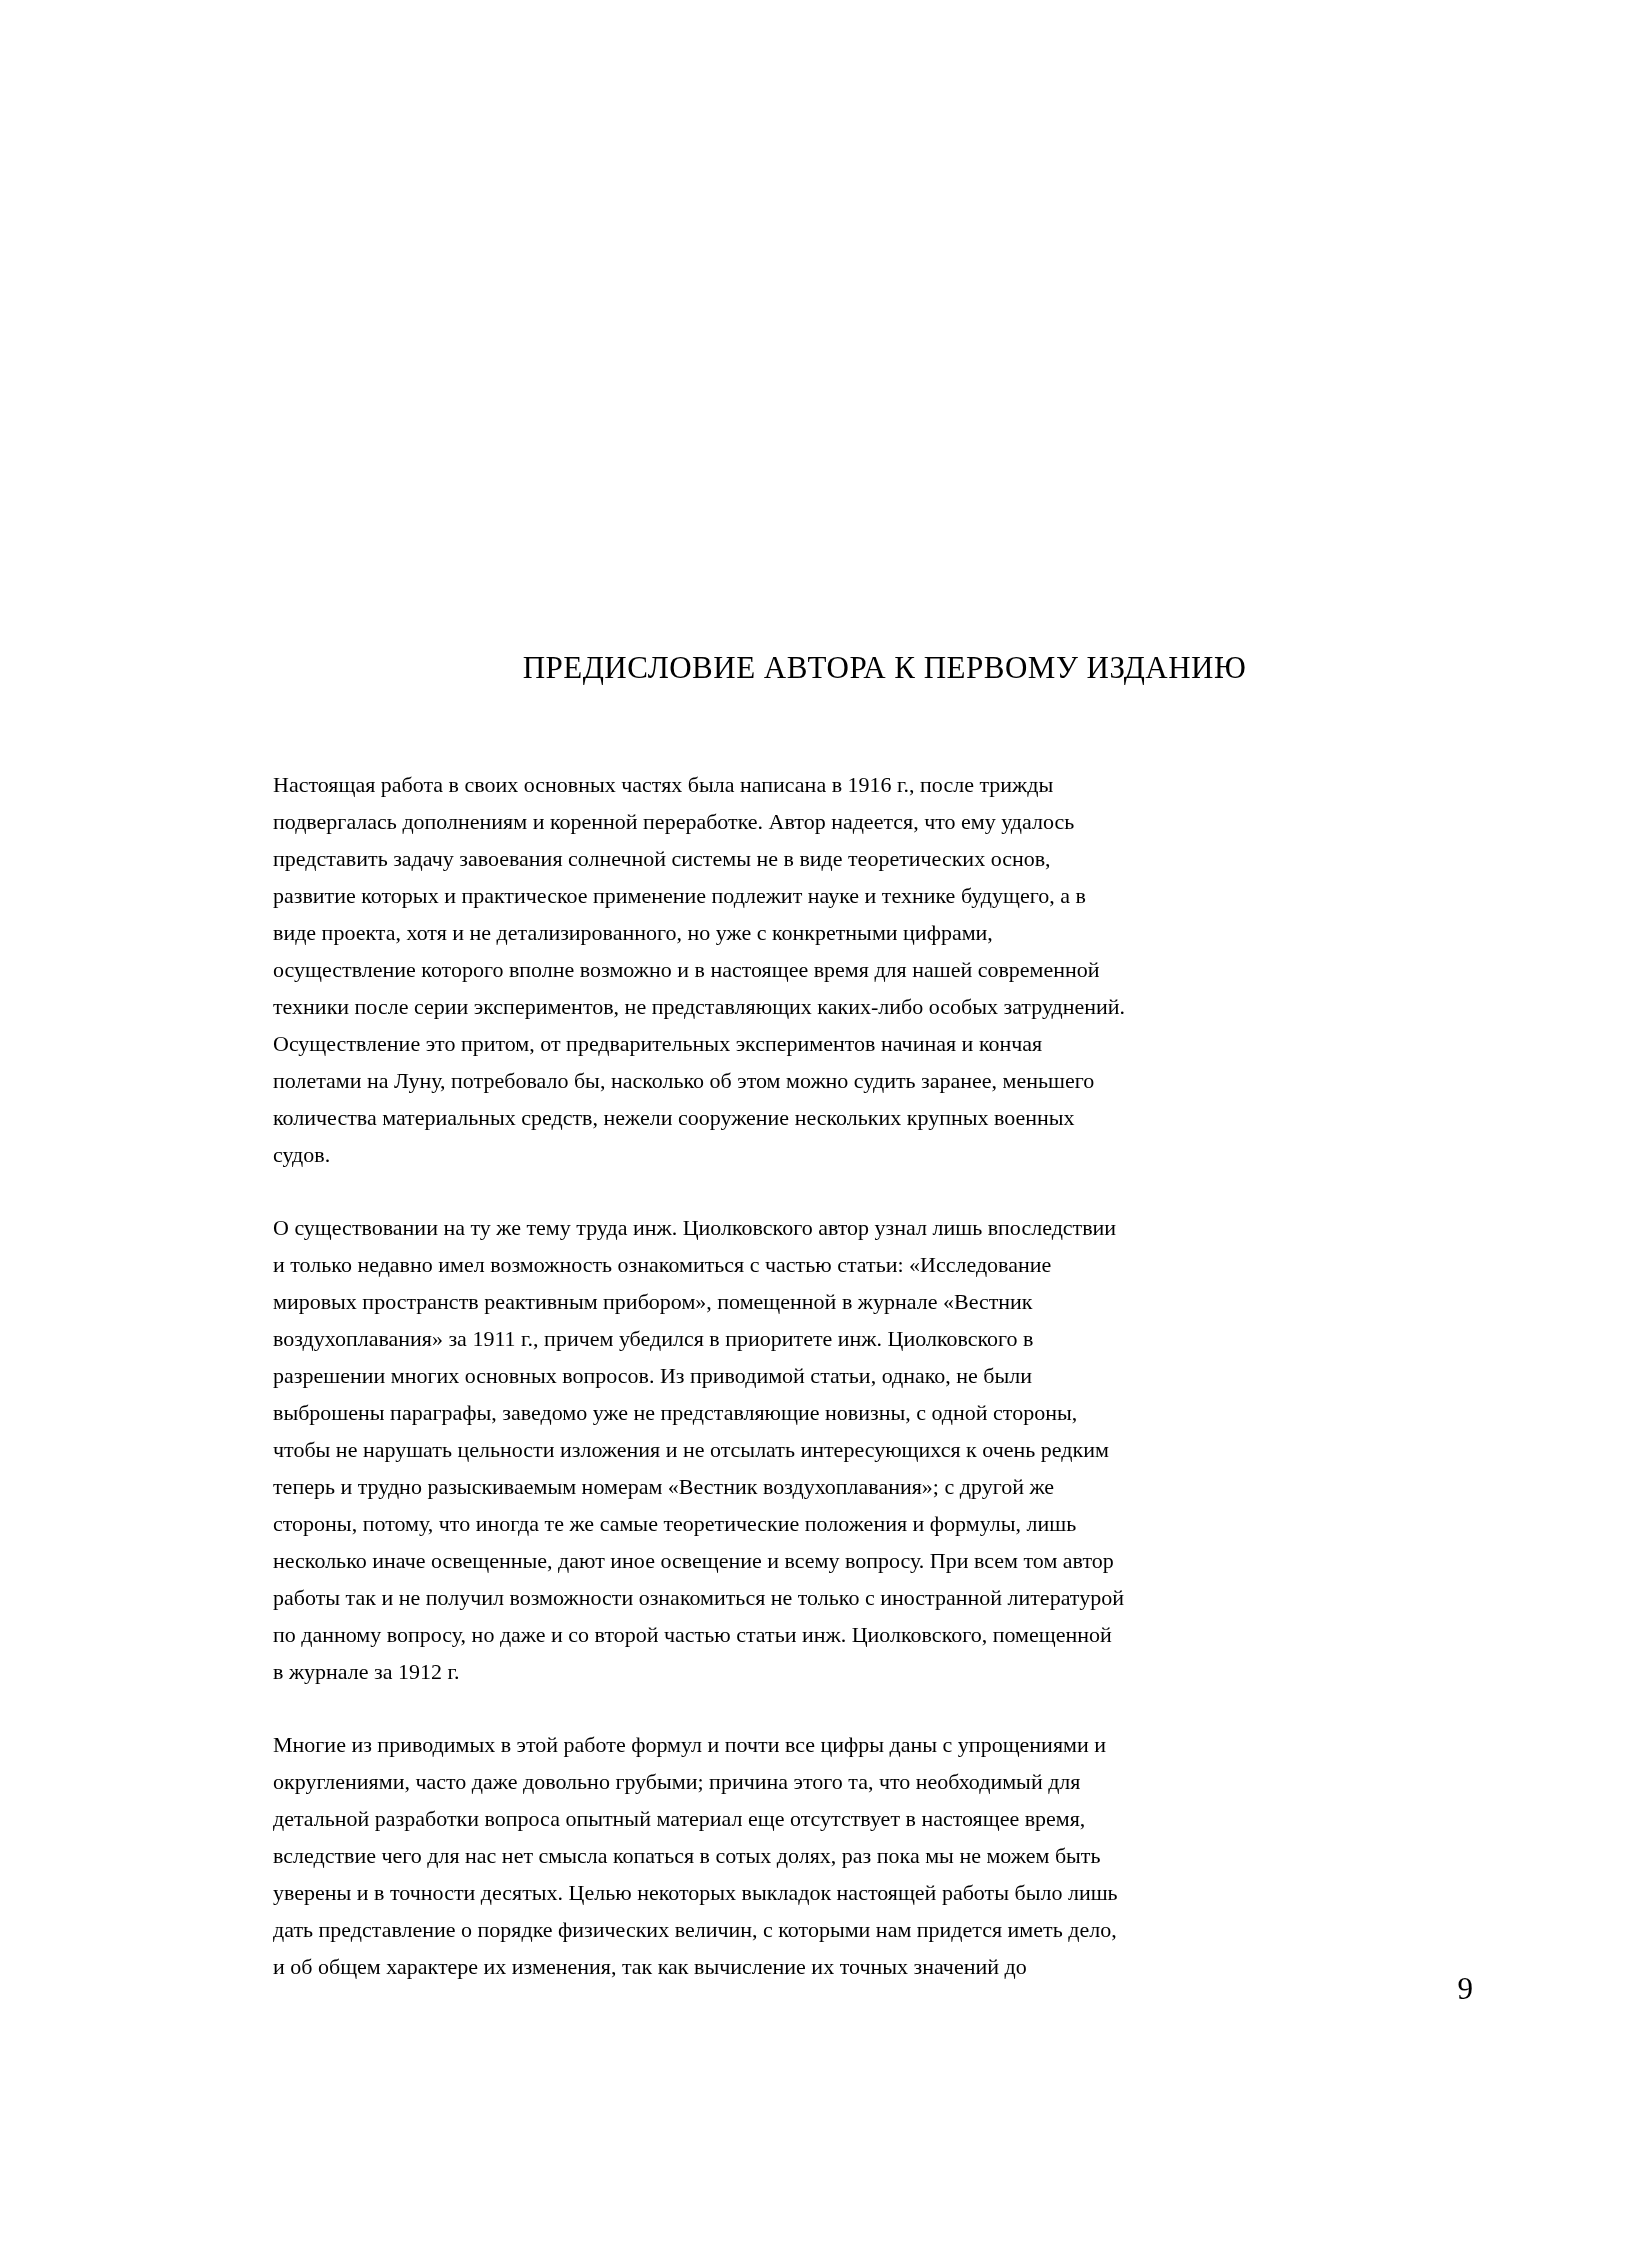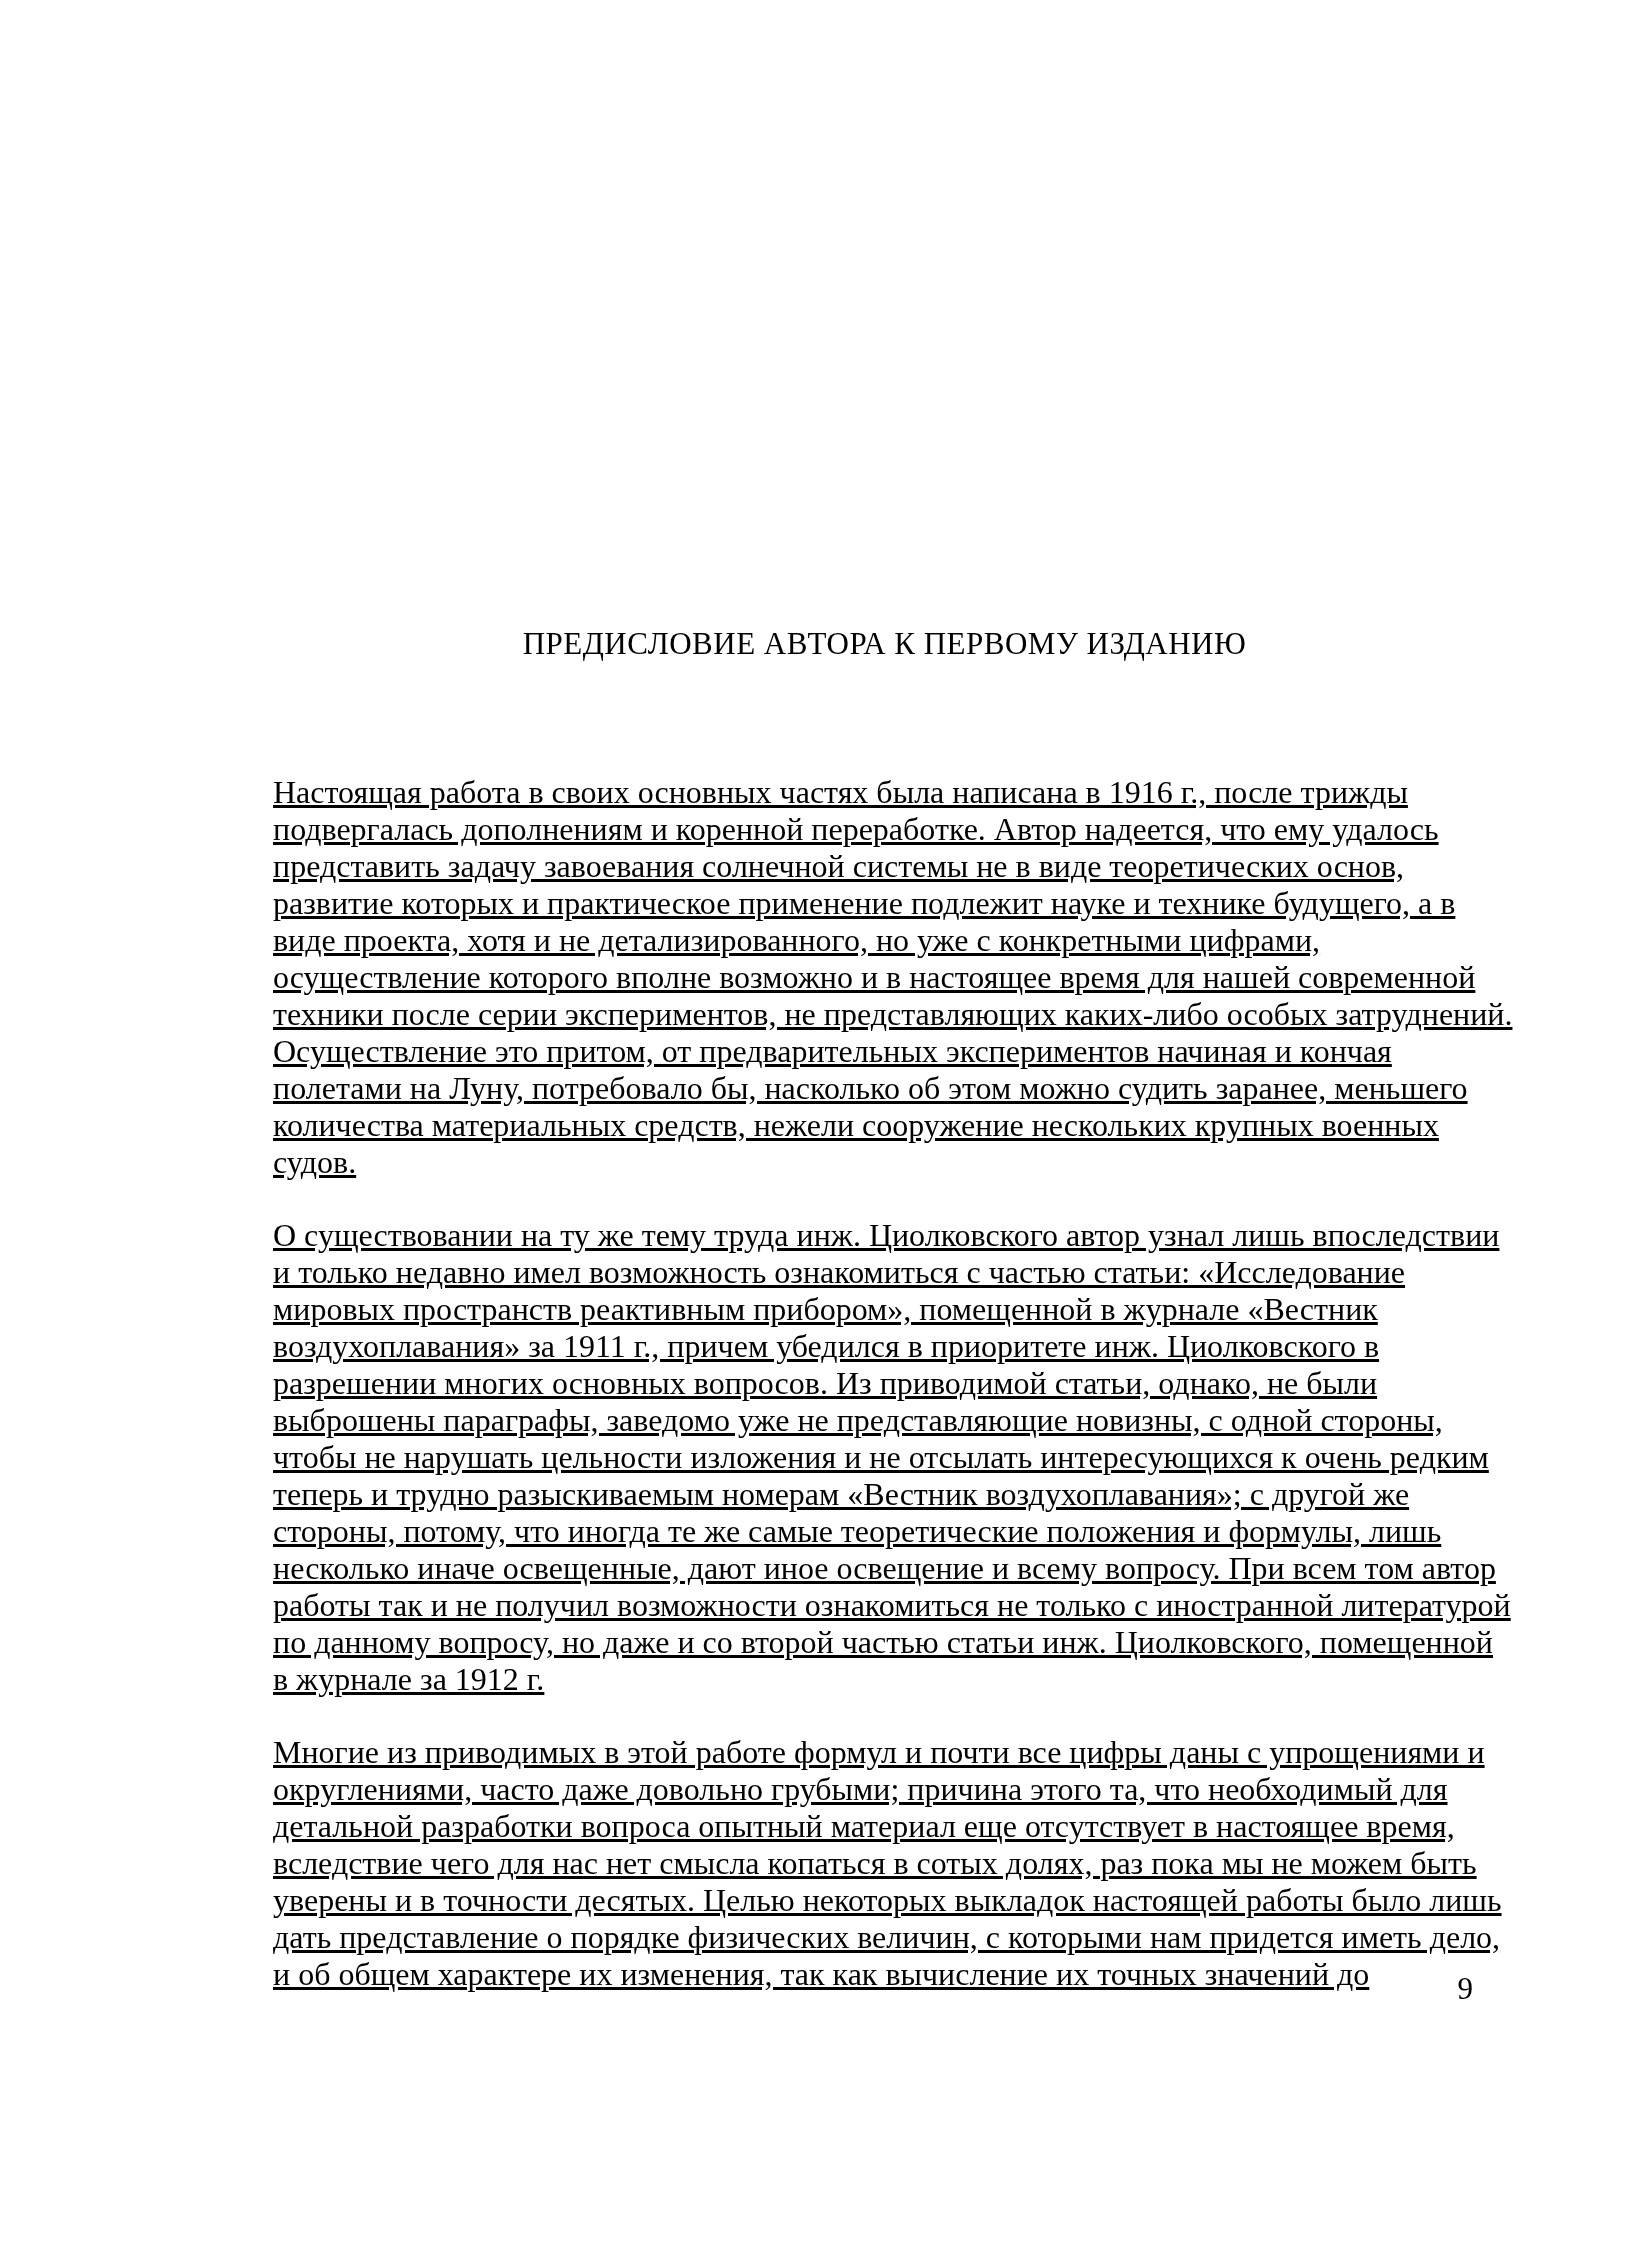--- a/index.html
+++ b/index.html
@@ -11,42 +11,41 @@
     position: relative;
     width: 1650px;
     height: 2254px;
     background: #ffffff;
     font-family: "Liberation Serif", "DejaVu Serif", serif;
     color: #000000;
     overflow: hidden;
   }
   .doc-title {
     position: absolute;
-    top: 626px;
+    top: 650px;
     left: 273px;
     width: 1223px;
     margin: 0;
     text-align: center;
     font-size: 31px;
     font-weight: 400;
     letter-spacing: 0.5px;
     white-space: pre;
   }
   .doc-body {
     position: absolute;
     top: 762px;
     left: 273px;
     width: 1363px;
   }
   .doc-para {
-    margin: 12px 0 36px 0;
-    font-size: 32px;
+    margin: 4px 0 36px 0;
+    font-size: 22px;
     line-height: 37px;
     white-space: pre;
-    text-decoration: underline;
   }
   .page-number {
     position: absolute;
     top: 1970px;
     left: 273px;
     width: 1200px;
     text-align: right;
     font-size: 31px;
     line-height: 37px;
   }

